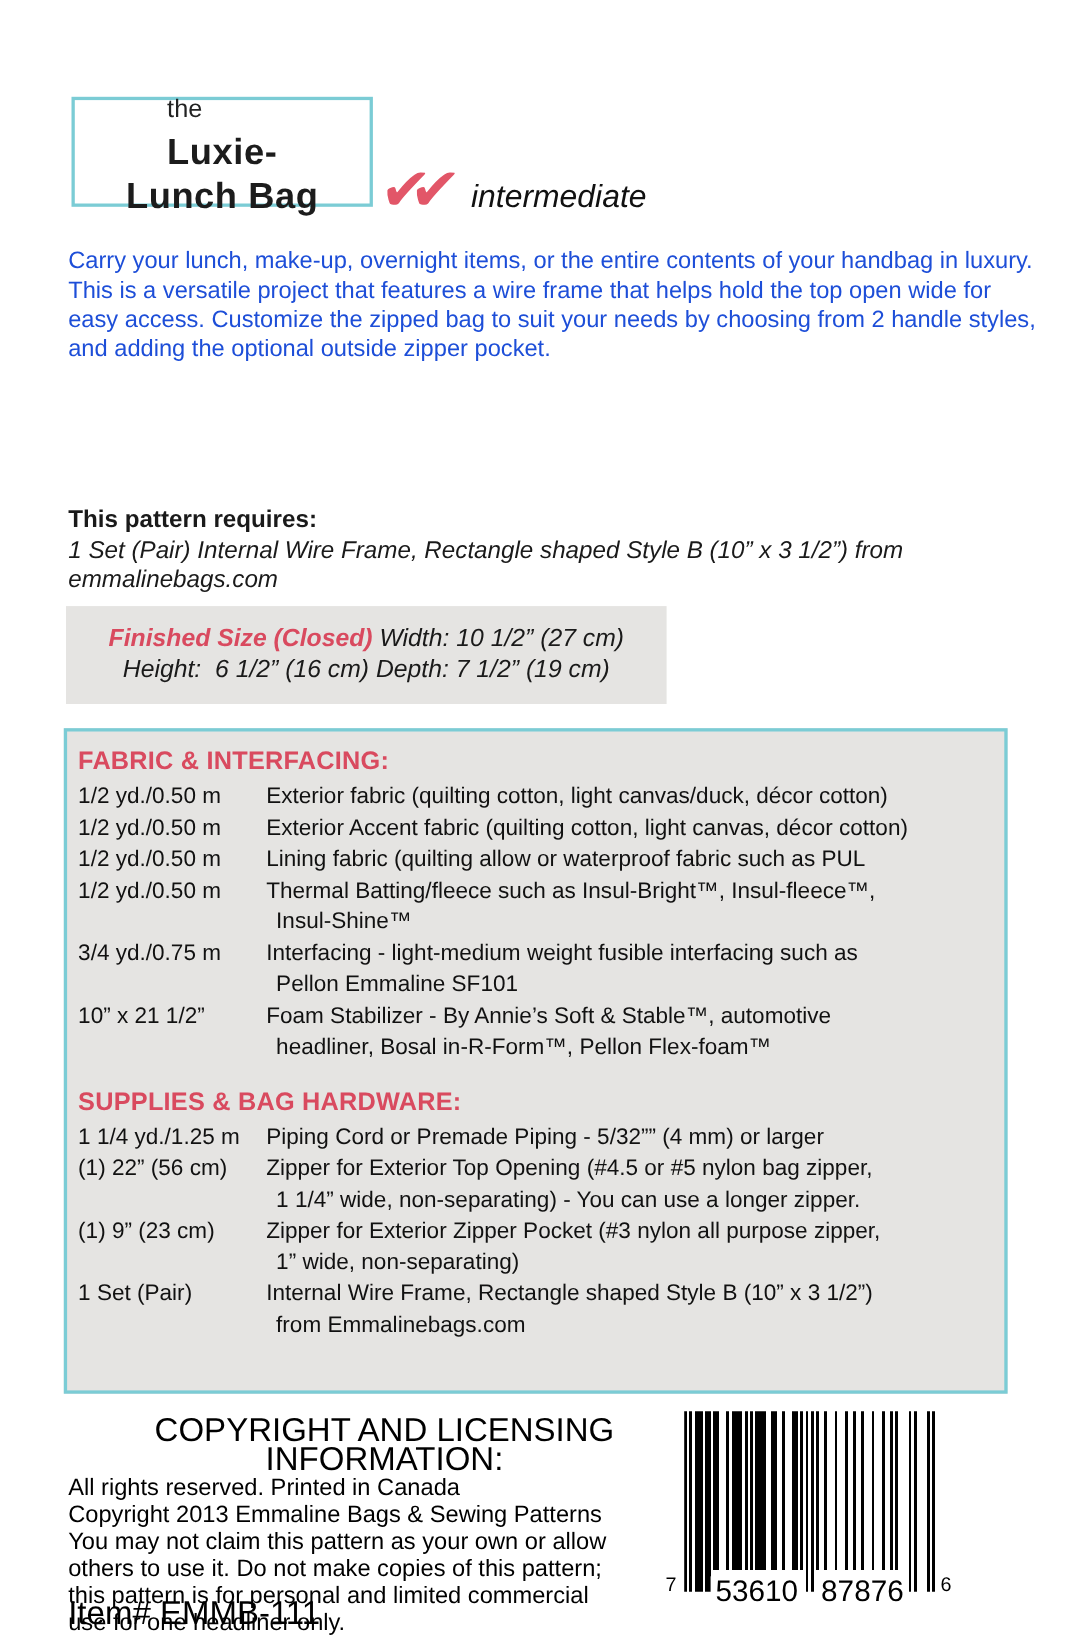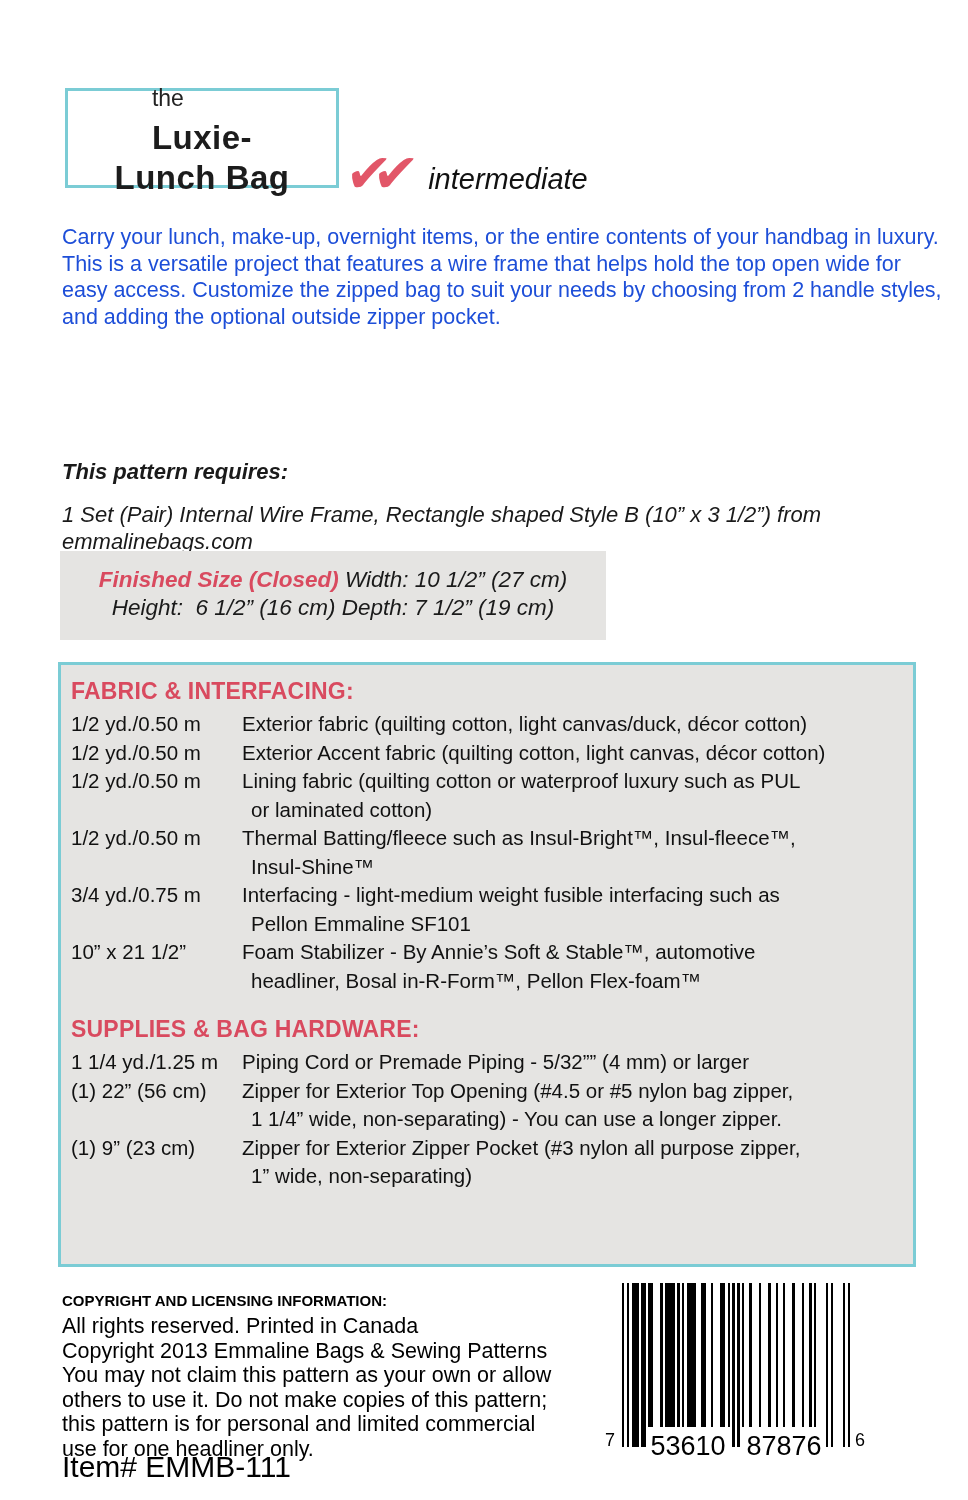--- a/index.html
+++ b/index.html
@@ -33,21 +33,21 @@
   }
   .difficulty-label{font-size:29px;font-style:italic;margin-left:10px;margin-bottom:4px;color:#111;}
 
   
   .para{position:absolute;left:62px;width:880px;font-size:21.5px;line-height:26.5px;color:#1d4ed8;}
   .para1{top:224px;}
   .para2{top:367px;}
 
   
   .requires{position:absolute;left:62px;top:458px;width:880px;font-size:22px;line-height:27px;}
-  .requires-heading{font-weight:bold;font-style:italic;margin-bottom:16px;}
+  .requires-heading{font-weight:bold;margin-bottom:1px;}
   .requires-body{font-style:italic;}
 
   
   .finished-box{
     position:absolute;left:60px;top:551px;width:546px;height:89px;
     background:var(--gray);
     font-style:italic;font-size:22.5px;line-height:28px;
     text-align:center;padding-top:15px;
   }
   .fs-label{color:var(--red);font-weight:bold;}
@@ -61,21 +61,21 @@
   }
   .mat-heading{color:var(--red);font-weight:bold;font-size:23px;line-height:30px;margin-bottom:4px;letter-spacing:0.2px;}
   .mat-heading.supplies{margin-top:19px;}
   .mat-row{display:flex;font-size:20.5px;line-height:28.5px;color:#111;}
   .mat-qty{width:171px;flex:none;}
   .mat-desc{flex:1;}
   .mat-desc .line.cont{padding-left:9px;}
 
   
   .copyright{position:absolute;left:62px;top:1288px;width:575px;font-size:21.5px;line-height:24.5px;color:#000;}
-  .copyright-heading{font-weight:bold;font-size:15px;line-height:26px;}
+  .copyright-heading{font-weight:normal;font-size:30px;line-height:26px;text-align:center;}
 
   
   .item-number{position:absolute;left:62px;top:1450px;font-size:30px;color:#000;}
 
   
   .barcode{position:absolute;left:622px;top:1283px;width:228px;height:180px;background:#fff;}
   .barcode svg{display:block;width:228px;height:164px;}
   .bc-digit{position:absolute;font-size:18px;line-height:18px;color:#000;}
   .bc-digit.left{left:-17px;bottom:14px;}
   .bc-digit.right{left:233px;bottom:14px;}
@@ -126,22 +126,21 @@
     </div>
     <div class="mat-row">
       <div class="mat-qty">1/2 yd./0.50 m</div>
       <div class="mat-desc">
         <div class="line">Exterior Accent fabric (quilting cotton, light canvas, décor cotton)</div>
       </div>
     </div>
     <div class="mat-row">
       <div class="mat-qty">1/2 yd./0.50 m</div>
       <div class="mat-desc">
-        <div class="line">Lining fabric (quilting cotton or waterproof luxury such as PUL</div>
-        <div class="line cont">or laminated cotton)</div>
+        <div class="line">Lining fabric (quilting allow or waterproof fabric such as PUL</div>
       </div>
     </div>
     <div class="mat-row">
       <div class="mat-qty">1/2 yd./0.50 m</div>
       <div class="mat-desc">
         <div class="line">Thermal Batting/fleece such as Insul-Bright™, Insul-fleece™,</div>
         <div class="line cont">Insul-Shine™</div>
       </div>
     </div>
     <div class="mat-row">
@@ -172,20 +171,27 @@
       <div class="mat-desc">
         <div class="line">Zipper for Exterior Top Opening (#4.5 or #5 nylon bag zipper,</div>
         <div class="line cont">1 1/4” wide, non-separating) - You can use a longer zipper.</div>
       </div>
     </div>
     <div class="mat-row">
       <div class="mat-qty">(1) 9” (23 cm)</div>
       <div class="mat-desc">
         <div class="line">Zipper for Exterior Zipper Pocket (#3 nylon all purpose zipper,</div>
         <div class="line cont">1” wide, non-separating)</div>
+      </div>
+    </div>
+    <div class="mat-row">
+      <div class="mat-qty">1 Set (Pair)</div>
+      <div class="mat-desc">
+        <div class="line">Internal Wire Frame, Rectangle shaped Style B (10” x 3 1/2”)</div>
+        <div class="line cont">from Emmalinebags.com</div>
       </div>
     </div>
   </div>
 
   <div class="copyright">
     <div class="copyright-heading">COPYRIGHT AND LICENSING INFORMATION:</div>
     <div>All rights reserved. Printed in Canada</div>
     <div>Copyright 2013 Emmaline Bags &amp; Sewing Patterns</div>
     <div>You may not claim this pattern as your own or allow</div>
     <div>others to use it. Do not make copies of this pattern;</div>

